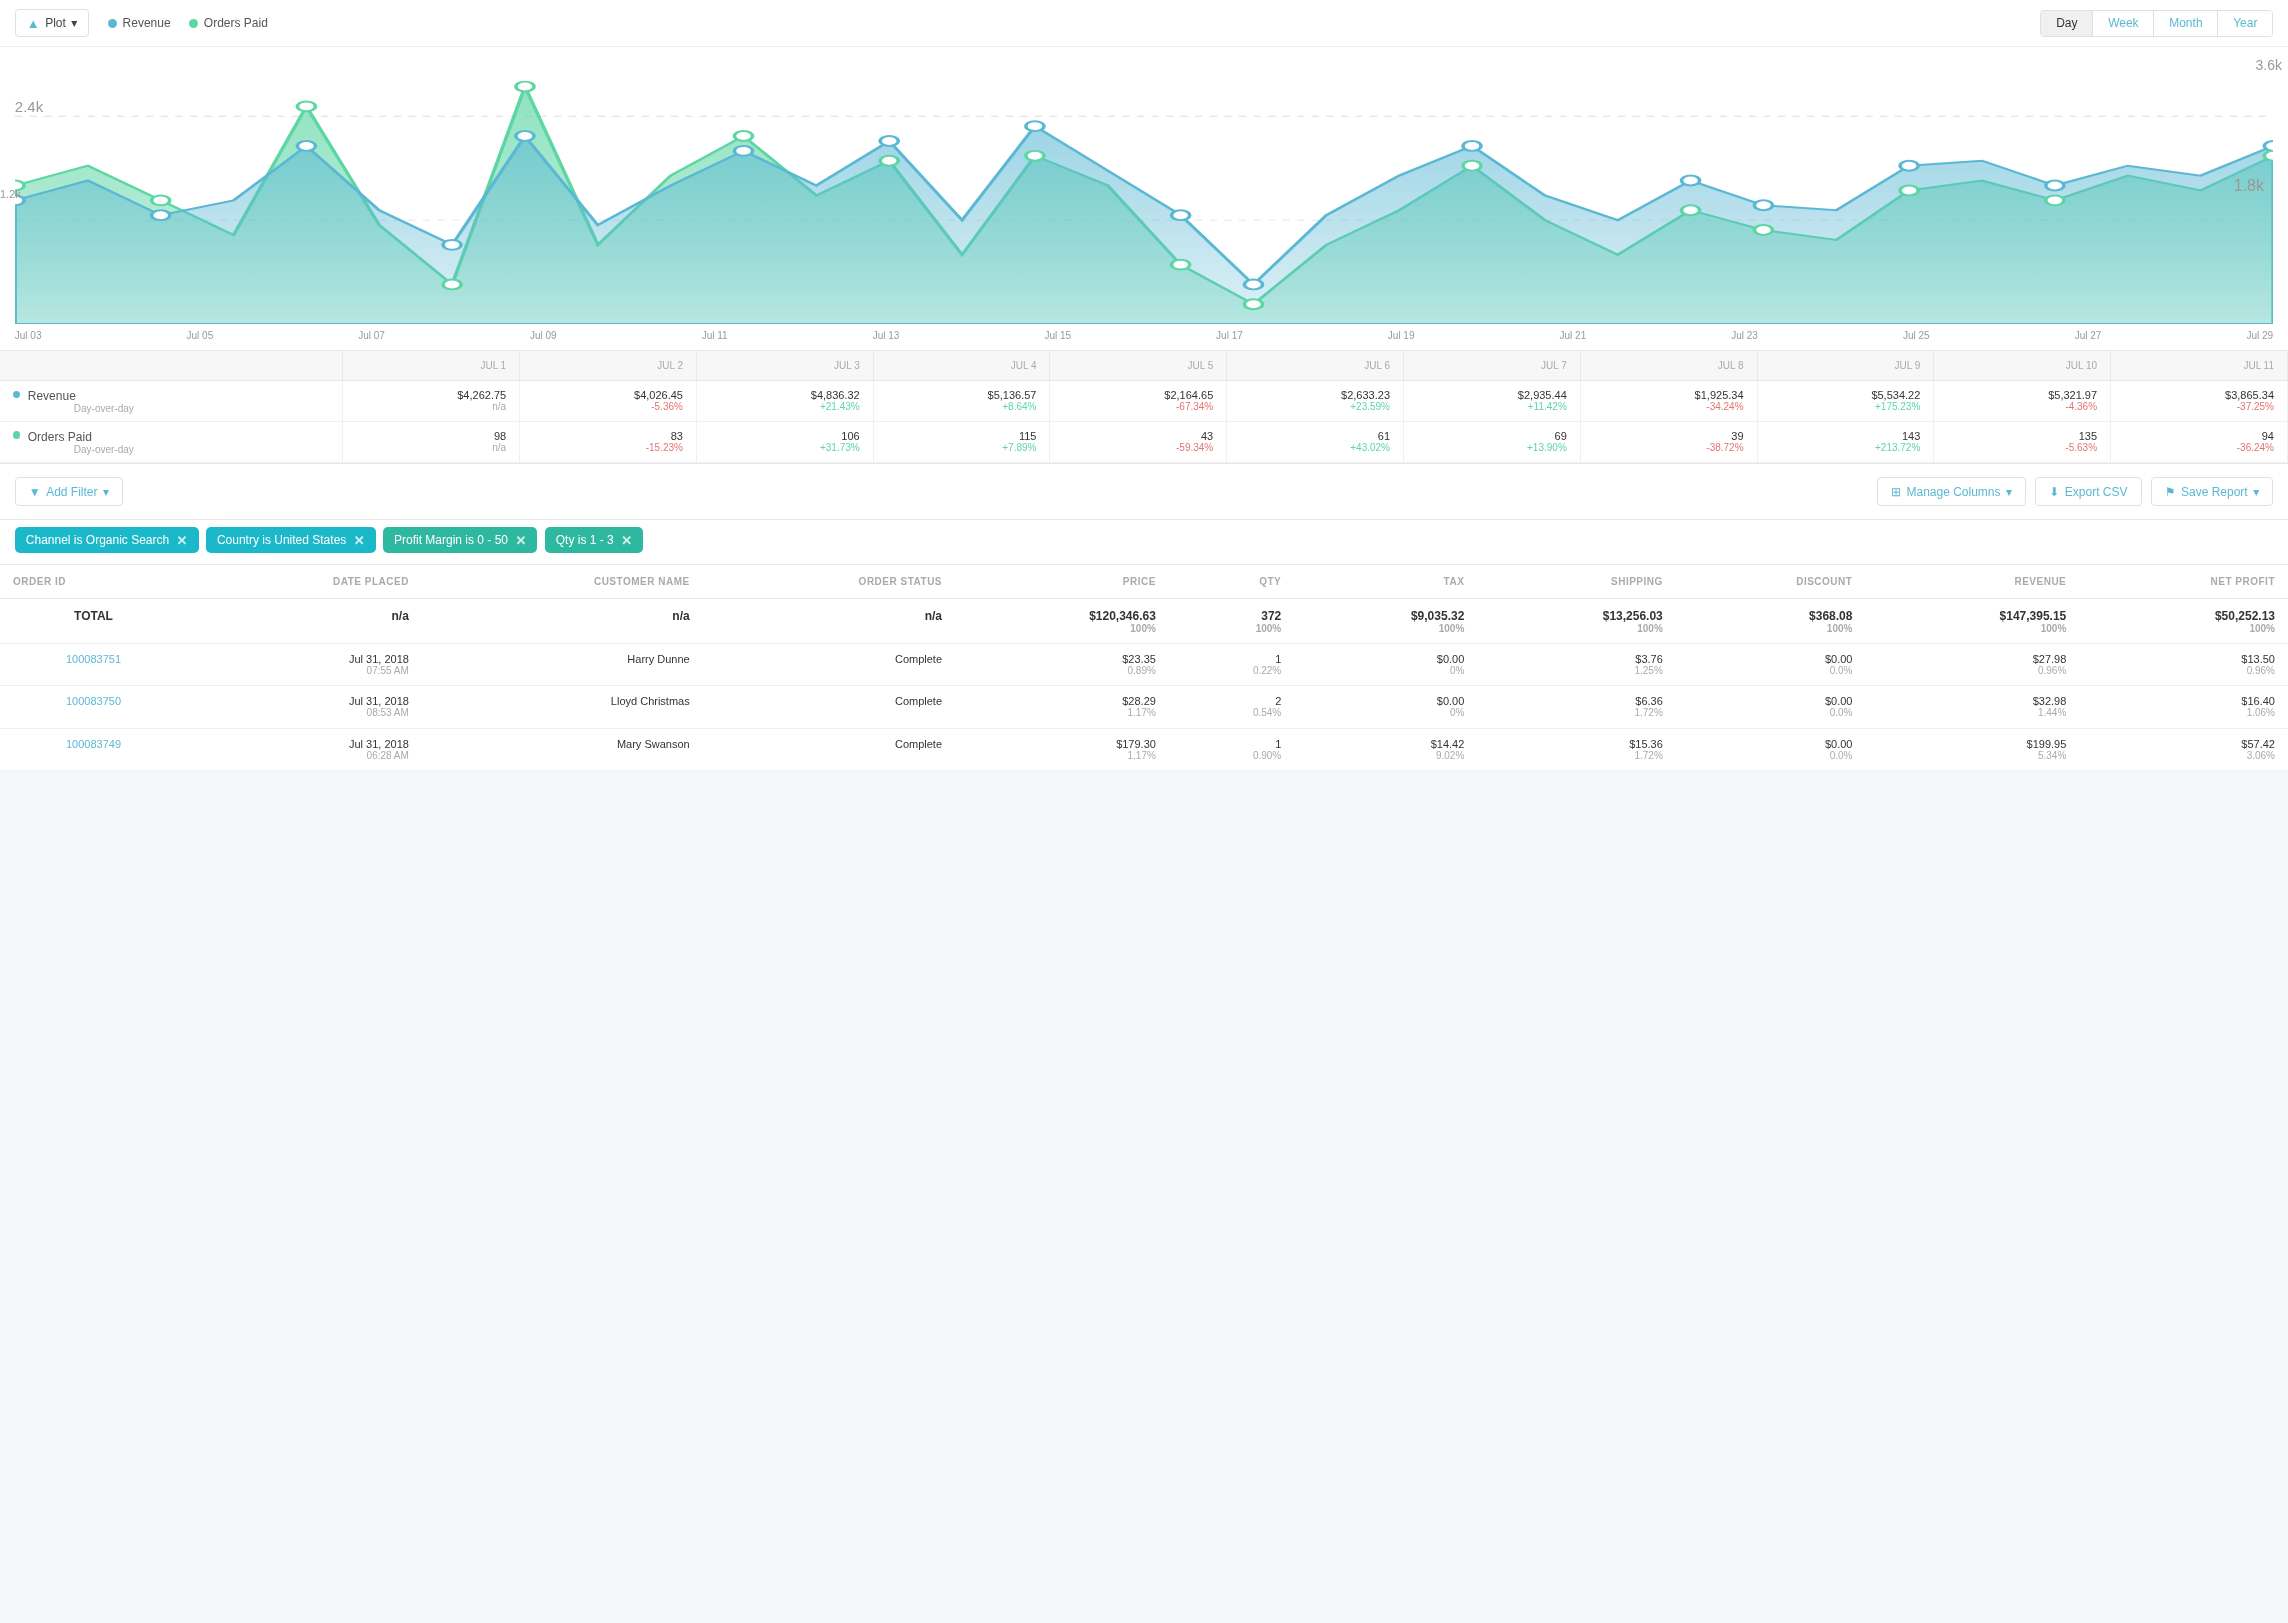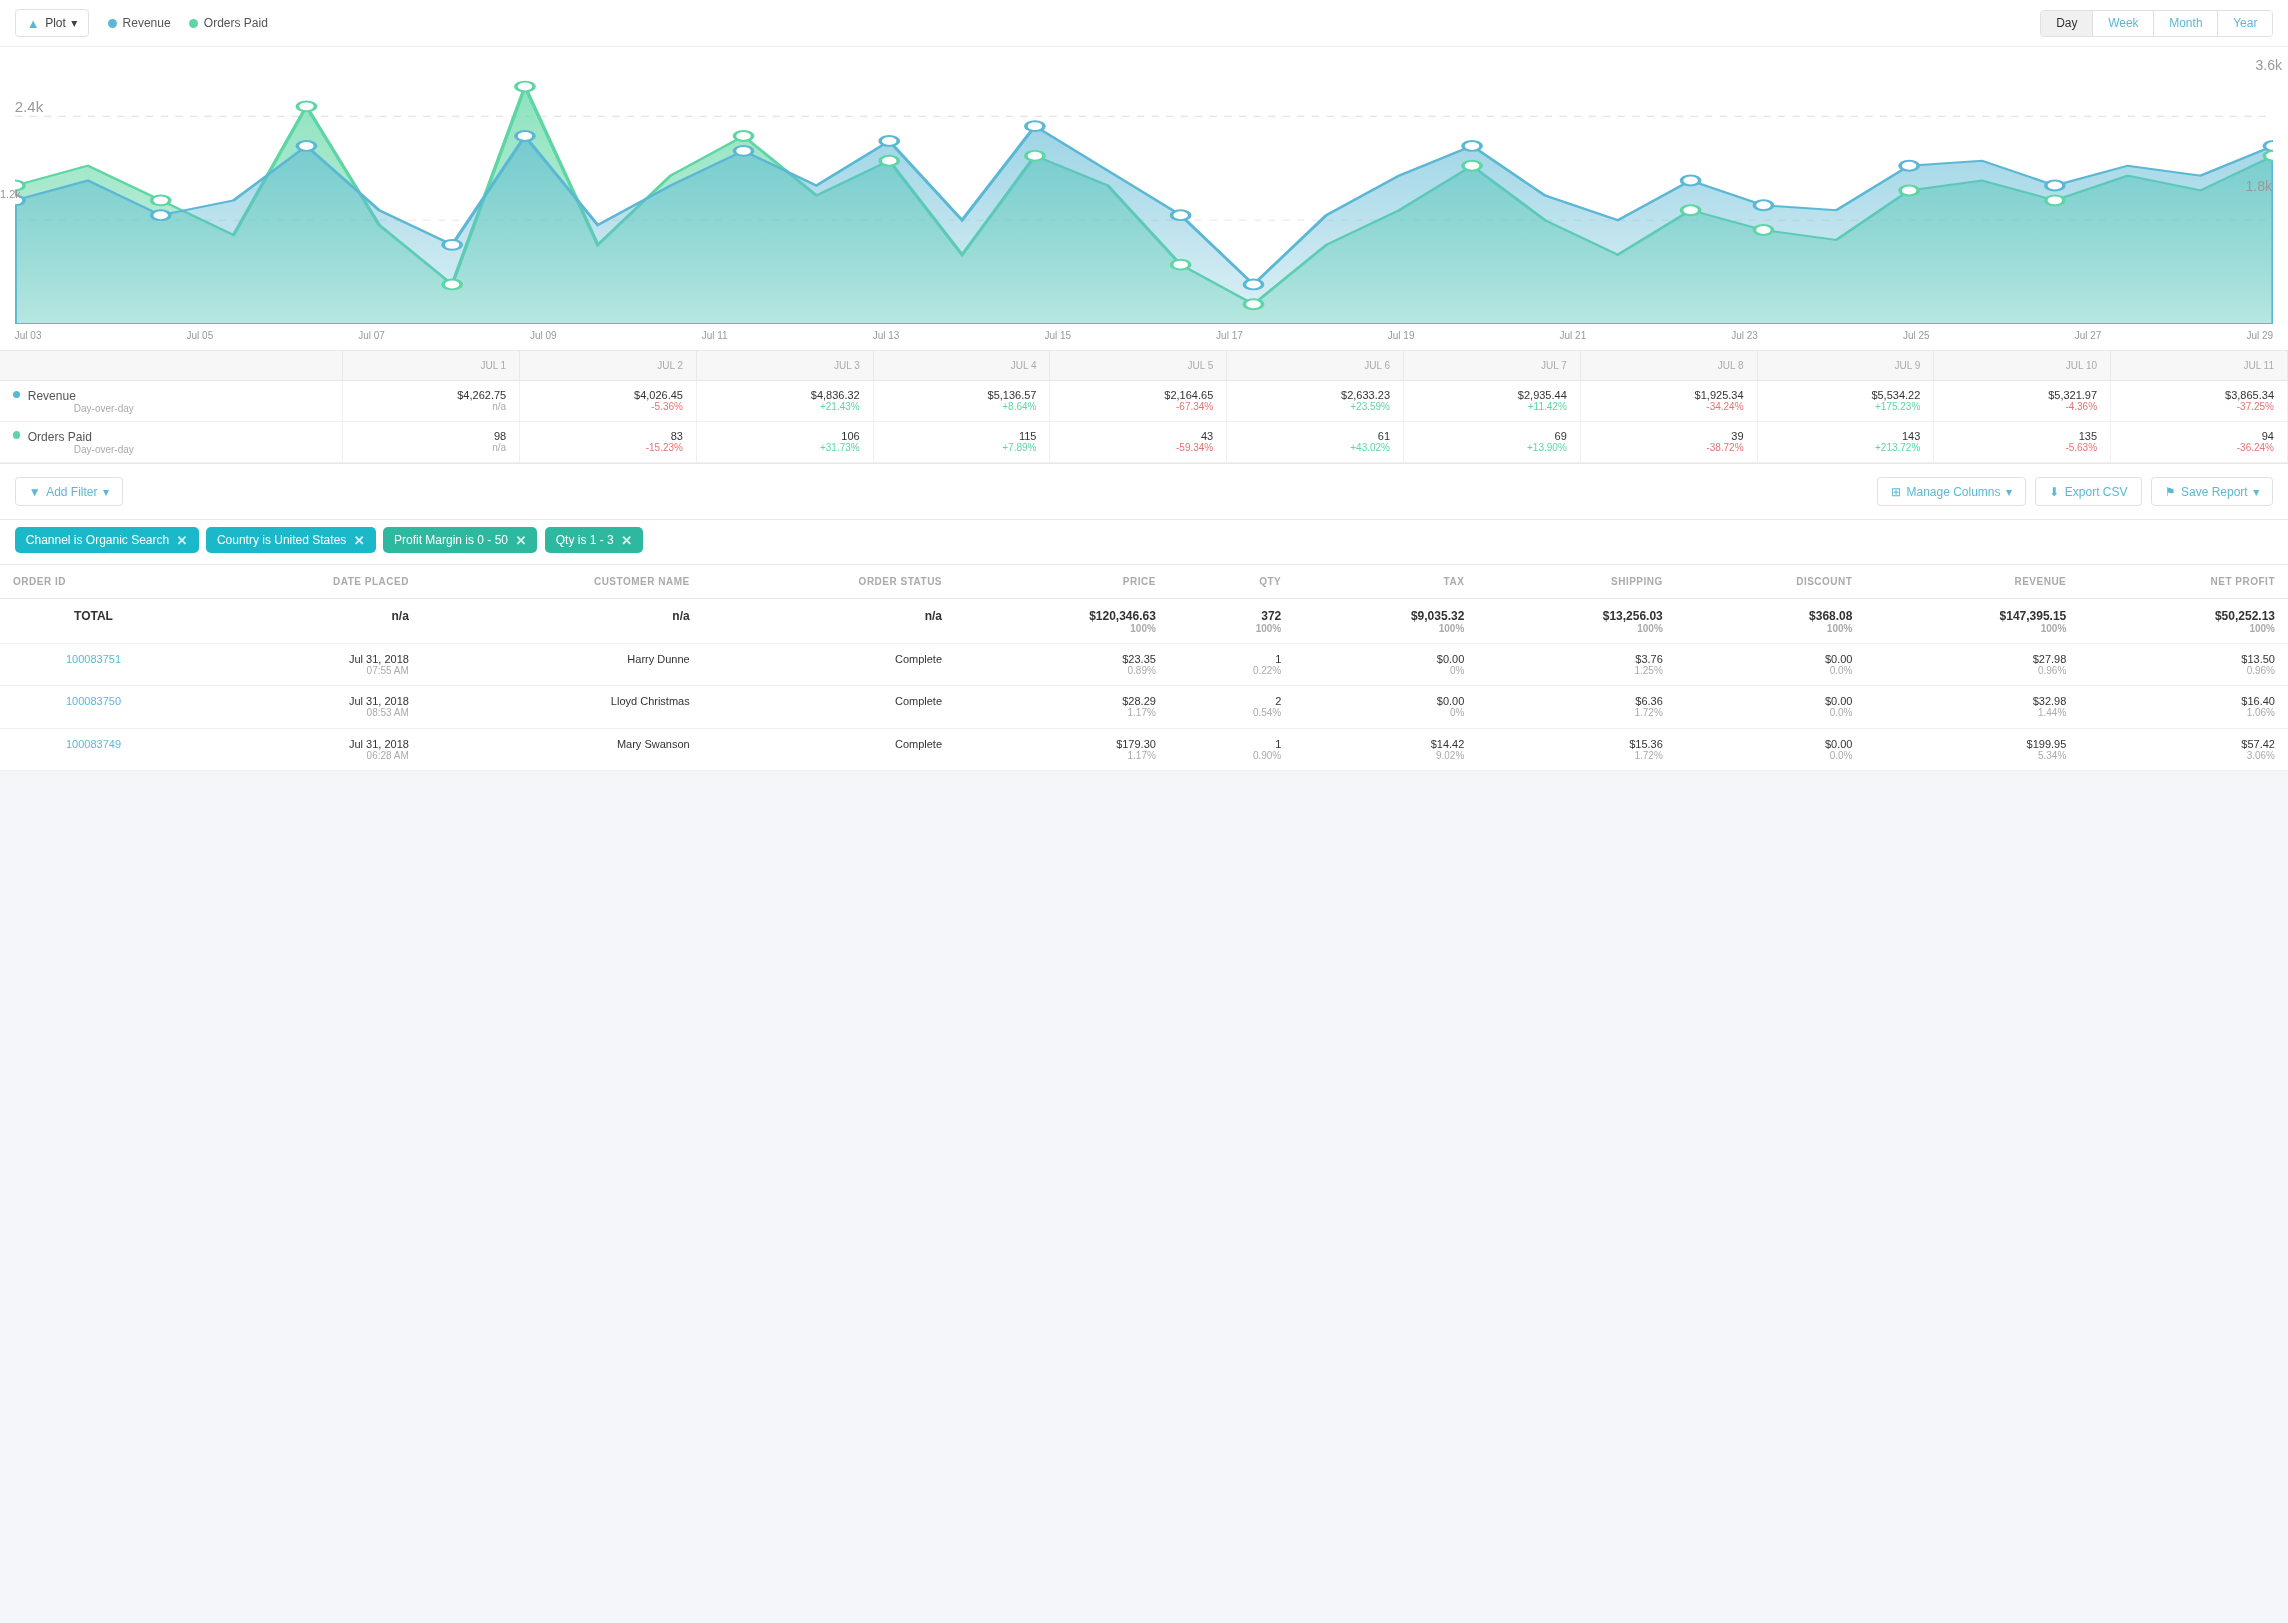--- a/index.html
+++ b/index.html
@@ -19,21 +19,21 @@
     .legend-dot-orders { background: #5dd6a4; }
     .time-buttons { margin-left: auto; display: flex; border: 0.9px solid #e0e0e0; border-radius: 3.7px; overflow: hidden; }
     .time-btn { padding: 5.5px 14.8px; background: #fff; border: none; cursor: pointer; font-size: 12px; color: #5bb8d4; border-left: 0.9px solid #e0e0e0; }
     .time-btn:first-child { border-left: none; }
     .time-btn.active { background: #f0f0f0; color: #333; font-weight: 500; }
 
     .chart-wrapper { position: relative; height: 277px; padding: 0 14.8px; overflow: hidden; }
     .chart-y-left { position: absolute; left: 14.8px; top: 7px; font-size: 15px; color: #999; margin-top: 44px; }
     .chart-y-left-mid { position: absolute; left: 0; top: 50%; transform: translateY(-50%); font-size: 11px; color: #999; margin-top: 8px; }
     .chart-y-right { position: absolute; right: 6px; top: 9.2px; font-size: 14px; color: #999; }
-    .chart-y-right-mid { position: absolute; right: 16px; top: 50%; transform: translateY(-50%); font-size: 14px; color: #999; }
+    .chart-y-right-mid { position: absolute; right: 24px; top: 50%; transform: translateY(-50%); font-size: 16px; color: #999; }
     .chart-svg { width: 100%; height: 100%; }
     .chart-x-labels { display: flex; justify-content: space-between; padding: 5.5px 14.8px 9.2px; font-size: 10px; color: #999; gap: 48px; }
 
     
     .data-table-section { overflow-x: auto; border-bottom: 0.9px solid #e8e8e8; }
     .data-table { width: 100%; border-collapse: collapse; font-size: 11px; }
     .data-table th { padding: 9.2px 13px; background: #f7f7f7; color: #aaa; font-weight: 500; text-align: right; font-size: 10px; border-bottom: 0.9px solid #e8e8e8; border-right: 0.9px solid #e8e8e8; white-space: nowrap; }
     .data-table th:first-child { text-align: left; }
     .data-table td { padding: 7.4px 13px; border-bottom: 0.9px solid #f0f0f0; border-right: 0.9px solid #f0f0f0; text-align: right; white-space: nowrap; vertical-align: top; }
     .data-table td:first-child { text-align: left; color: #555; }

